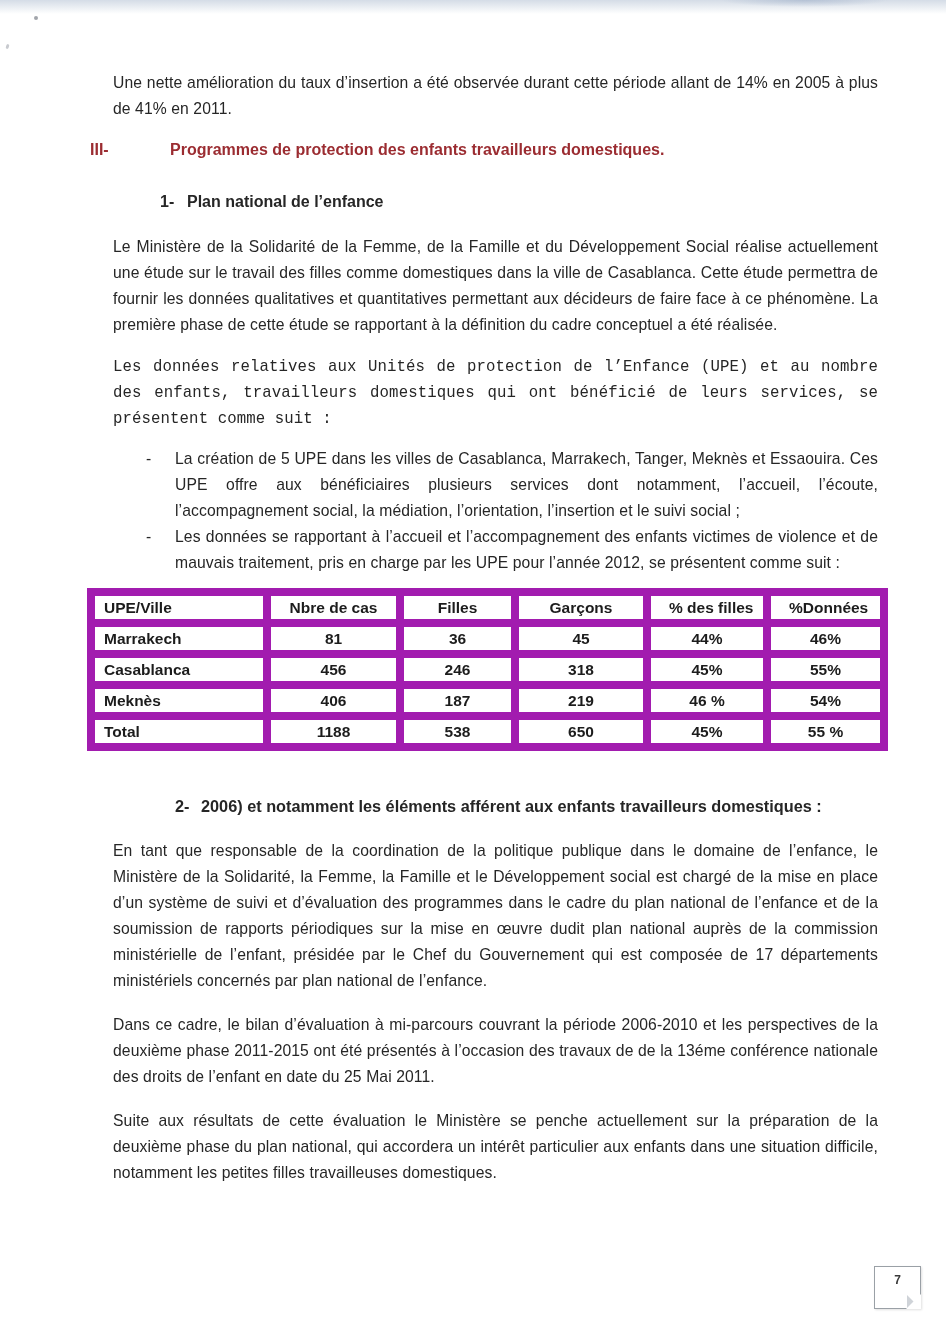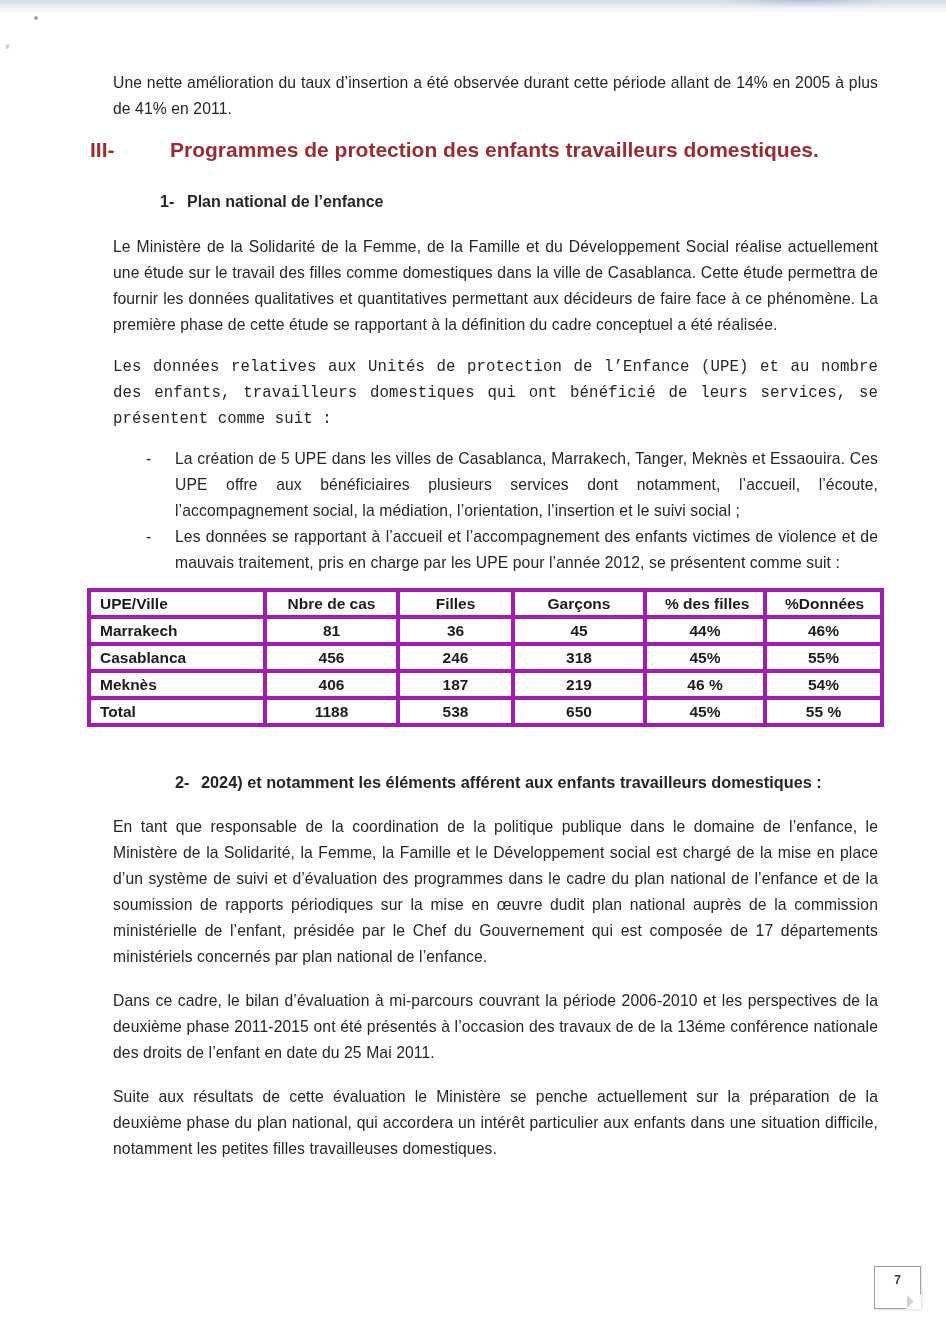--- a/index.html
+++ b/index.html
@@ -45,21 +45,21 @@
   p.body-text {
     margin: 0 0 12px 0;
     font-size: 15.7px;
     line-height: 26px;
     text-align: justify;
     letter-spacing: 0.1px;
   }
   .section-heading {
     display: flex;
     margin: 14px 0 0 -23px;
-    font-size: 21px;
+    font-size: 16px;
     font-weight: bold;
     line-height: 28px;
   }
   .section-heading .numeral {
     width: 80px;
     flex: 0 0 80px;
   }
   .sub1-heading {
     margin: 26px 0 20px 47px;
     font-size: 16px;
@@ -89,21 +89,21 @@
   table.upe-table {
     border-collapse: collapse;
     margin: 12px 0 0 -26px;
     width: 793px;
     table-layout: fixed;
     font-size: 15.5px;
     font-weight: bold;
     color: #1c1c1c;
   }
   table.upe-table th, table.upe-table td {
-    border: 4px solid #a21caf;
+    border: 8px solid #a21caf;
     height: 23px;
     padding: 0 18px;
     text-align: center;
     white-space: nowrap;
     overflow: hidden;
   }
   table.upe-table th.c0, table.upe-table td.c0 { text-align: left; padding-left: 9px; }
   col.c0 { width: 176px; }
   col.c1 { width: 133px; }
   col.c2 { width: 115px; }
@@ -244,21 +244,21 @@
         <td>650</td>
         <td>45%</td>
         <td>55 %</td>
       </tr>
     </tbody>
   </table>
 
   <div class="sub2-heading">
     <span class="num">2-</span>
     <span class="lines">
-      <span>2024) et notamment les éléments afférent aux enfants travailleurs domestiques :</span>
+      <span>2006) et notamment les éléments afférent aux enfants travailleurs domestiques :</span>
     </span>
   </div>
 
   <div class="para-group">
     <p class="body-text" style="margin-bottom:18px;">En tant que responsable de la coordination de la politique publique dans le domaine de l’enfance, le Ministère de la Solidarité, la Femme, la Famille et le Développement social est chargé de la mise en place d’un système de suivi et d’évaluation des programmes dans le cadre du plan national de l’enfance et  de la soumission de rapports périodiques sur la mise en œuvre dudit plan national auprès de la commission ministérielle de l’enfant, présidée par le Chef du Gouvernement qui est composée de 17 départements ministériels concernés par plan national de l’enfance.</p>
     <p class="body-text" style="margin-bottom:18px;">Dans ce cadre, le bilan d’évaluation à mi-parcours couvrant la période 2006-2010 et les perspectives de la deuxième phase 2011-2015 ont été présentés à l’occasion des travaux de de la 13éme conférence nationale des droits de l’enfant en date du 25 Mai 2011.</p>
     <p class="body-text">Suite aux résultats de cette évaluation le Ministère se penche actuellement sur la préparation de la deuxième phase du plan national, qui accordera un intérêt particulier aux enfants dans une situation difficile, notamment les petites filles travailleuses domestiques.</p>
   </div>
 
 </div>

